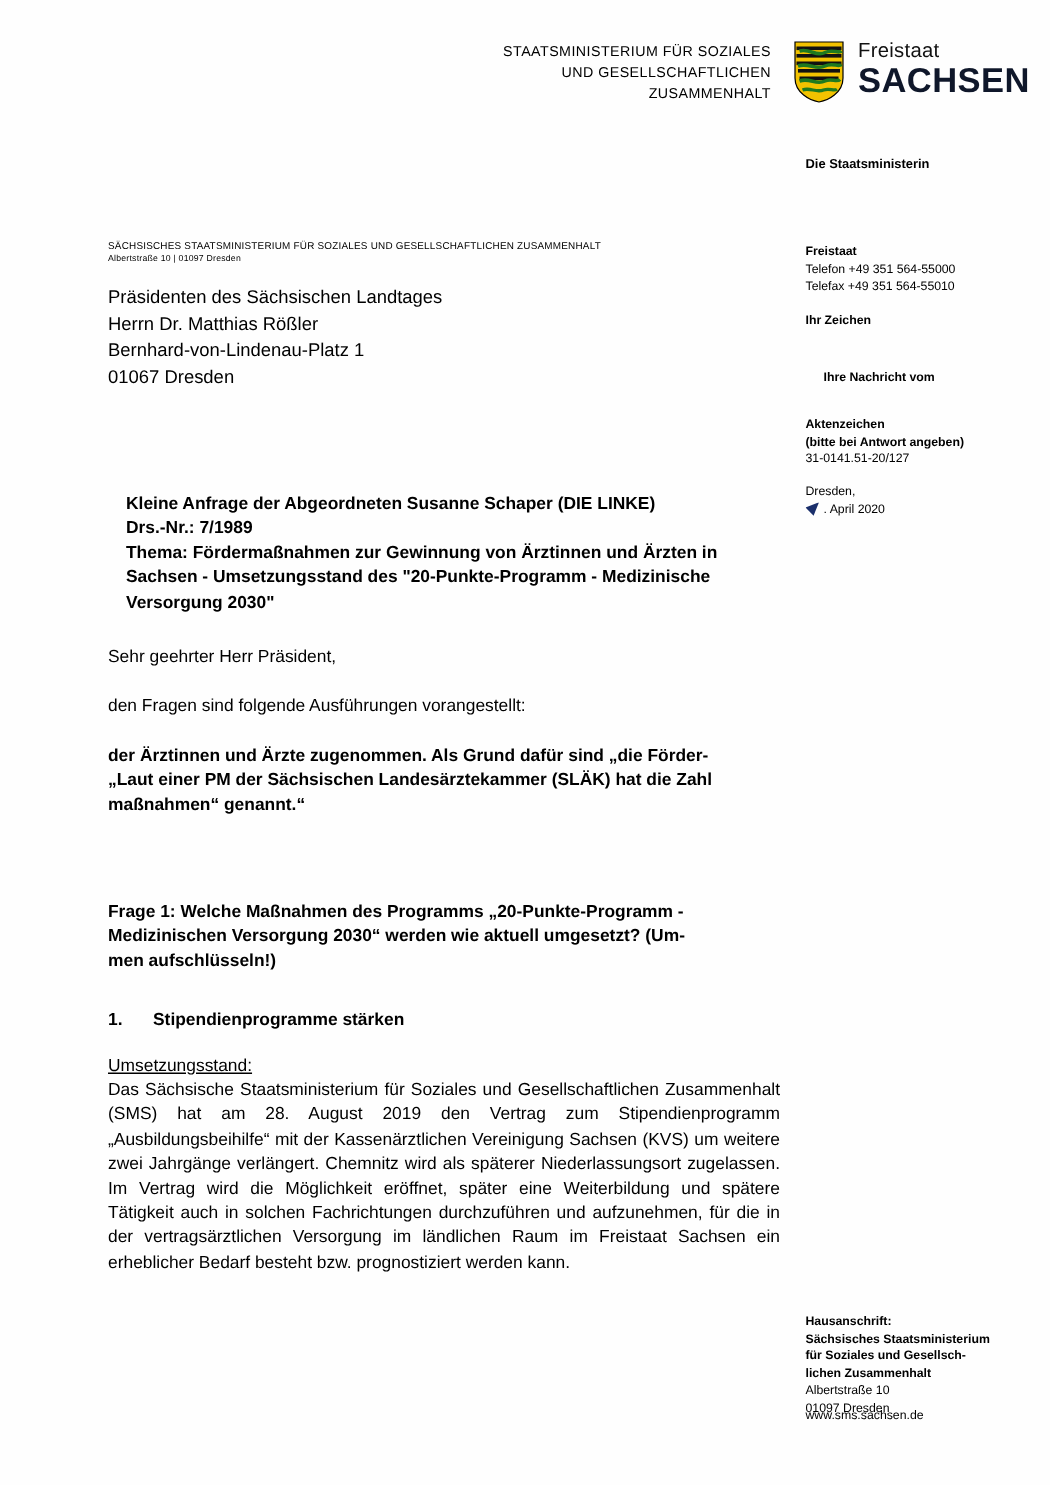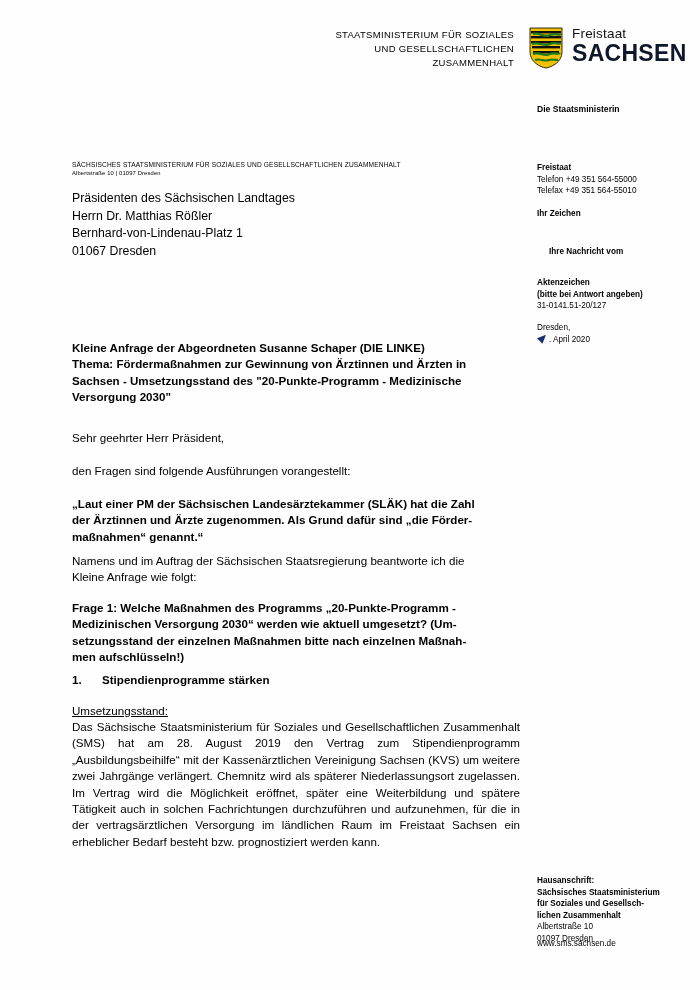--- a/index.html
+++ b/index.html
@@ -118,21 +118,21 @@
   }
 
   
   .body-col {
     position: absolute;
     left: 72px;
     width: 448px;
     font-size: 11.6px;
     line-height: 16.4px;
   }
-  .subject { top: 340px; font-weight: bold; }
+  .subject { top: 328px; font-weight: bold; margin-left: 12px; }
   .salutation { top: 430px; }
   .intro { top: 463px; }
   .quote { top: 496px; font-weight: bold; }
   .namens { top: 553px; }
   .frage1 { top: 600px; font-weight: bold; }
   .item1 { top: 672px; font-weight: bold; }
   .umsetz-label { top: 703px; text-decoration: underline; }
   .umsetz-text { top: 719px; text-align: justify; }
 
   .item1 .num { display: inline-block; width: 30px; }
@@ -212,44 +212,40 @@
 
   <div class="recipient">
     <div>Präsidenten des Sächsischen Landtages</div>
     <div>Herrn Dr. Matthias Rößler</div>
     <div>Bernhard-von-Lindenau-Platz 1</div>
     <div>01067 Dresden</div>
   </div>
 
   <div class="body-col subject">
     <div>Kleine Anfrage der Abgeordneten Susanne Schaper (DIE LINKE)</div>
+    <div>Drs.-Nr.: 7/1989</div>
     <div>Thema: Fördermaßnahmen zur Gewinnung von Ärztinnen und Ärzten in</div>
     <div>Sachsen - Umsetzungsstand des "20-Punkte-Programm - Medizinische</div>
     <div>Versorgung 2030"</div>
   </div>
 
   <div class="body-col salutation">Sehr geehrter Herr Präsident,</div>
 
   <div class="body-col intro">den Fragen sind folgende Ausführungen vorangestellt:</div>
 
   <div class="body-col quote">
+    <div>der Ärztinnen und Ärzte zugenommen. Als Grund dafür sind „die Förder-</div>
     <div>„Laut einer PM der Sächsischen Landesärztekammer (SLÄK) hat die Zahl</div>
-    <div>der Ärztinnen und Ärzte zugenommen. Als Grund dafür sind „die Förder-</div>
     <div>maßnahmen“ genannt.“</div>
   </div>
 
-  <div class="body-col namens">
-    <div>Namens und im Auftrag der Sächsischen Staatsregierung beantworte ich die</div>
-    <div>Kleine Anfrage wie folgt:</div>
-  </div>
 
   <div class="body-col frage1">
     <div>Frage 1: Welche Maßnahmen des Programms „20-Punkte-Programm -</div>
     <div>Medizinischen Versorgung 2030“ werden wie aktuell umgesetzt? (Um-</div>
-    <div>setzungsstand der einzelnen Maßnahmen bitte nach einzelnen Maßnah-</div>
     <div>men aufschlüsseln!)</div>
   </div>
 
   <div class="body-col item1">
     <span class="num">1.</span><span>Stipendienprogramme stärken</span>
   </div>
 
   <div class="body-col umsetz-label">Umsetzungsstand:</div>
   <div class="body-col umsetz-text">Das Sächsische Staatsministerium für Soziales und Gesellschaftlichen Zusammenhalt (SMS) hat am 28. August 2019 den Vertrag zum Stipendienprogramm „Ausbildungsbeihilfe“ mit der Kassenärztlichen Vereinigung Sachsen (KVS) um weitere zwei Jahrgänge verlängert. Chemnitz wird als späterer Niederlassungsort zugelassen. Im Vertrag wird die Möglichkeit eröffnet, später eine Weiterbildung und spätere Tätigkeit auch in solchen Fachrichtungen durchzuführen und aufzunehmen, für die in der vertragsärztlichen Versorgung im ländlichen Raum im Freistaat Sachsen ein erheblicher Bedarf besteht bzw. prognostiziert werden kann.</div>
 

